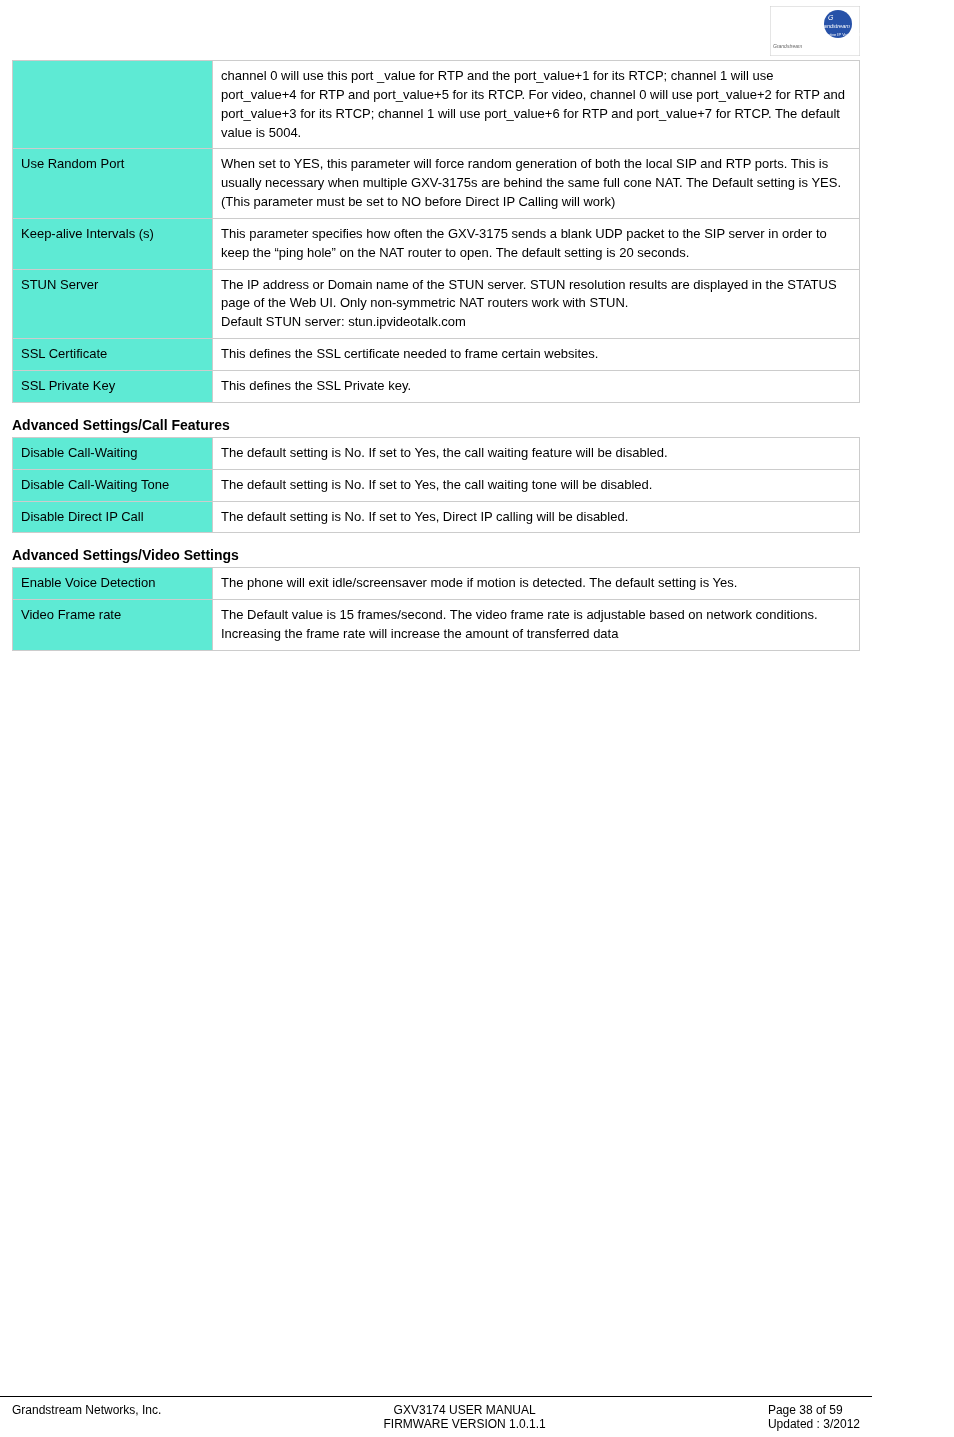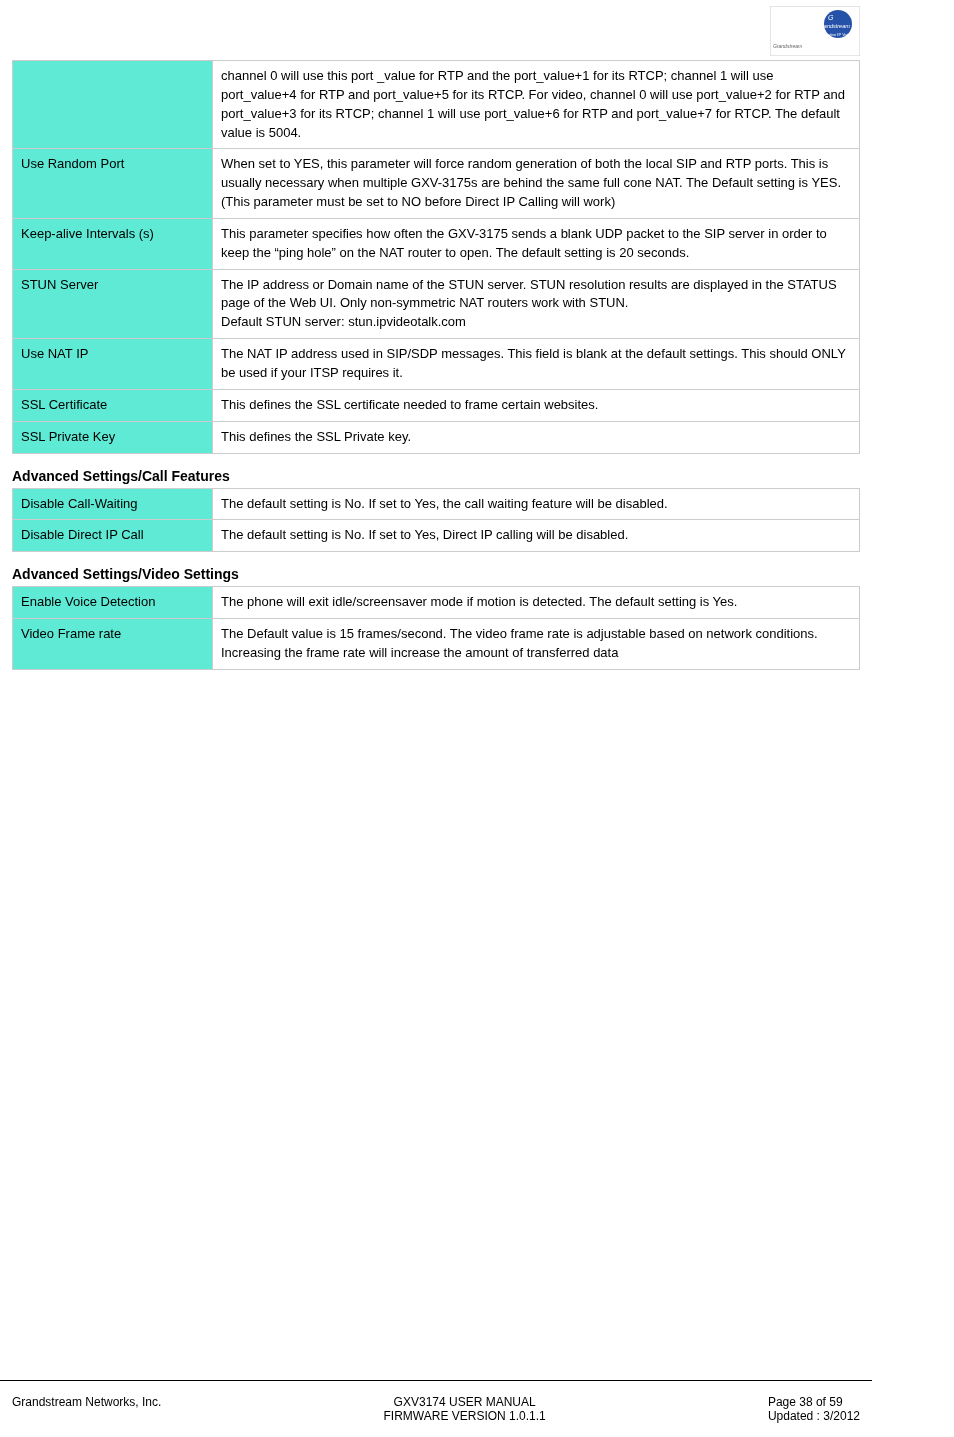--- a/index.html
+++ b/index.html
@@ -50,21 +50,21 @@
     }
     .section-heading {
       font-weight: bold;
       font-size: 14px;
       margin: 14px 0 4px 0;
     }
     .footer {
       border-top: 1px solid #000;
       display: flex;
       justify-content: space-between;
-      padding: 14px 12px;
+      padding: 6px 12px;
       font-size: 12px;
       margin-top: auto;
     }
     .footer-center {
       text-align: center;
     }
   </style>
 </head>
 <body>
 
@@ -96,40 +96,40 @@
           </tr>
           <tr>
             <td>Keep-alive Intervals (s)</td>
             <td>This parameter specifies how often the GXV-3175 sends a blank UDP packet to the SIP server in order to keep the “ping hole” on the NAT router to open. The default setting is 20 seconds.</td>
           </tr>
           <tr>
             <td>STUN Server</td>
             <td>The IP address or Domain name of the STUN server. STUN resolution results are displayed in the STATUS page of the Web UI. Only non-symmetric NAT routers work with STUN.<br>Default STUN server: stun.ipvideotalk.com</td>
           </tr>
           <tr>
-            <td>Use NAT IP</td>
-            <td>The NAT IP address used in SIP/SDP messages. This field is blank at the default settings. This should ONLY be used if your ITSP requires it.</td>
-          </tr>
-          <tr>
             <td>SSL Certificate</td>
             <td>This defines the SSL certificate needed to frame certain websites.</td>
           </tr>
           <tr>
             <td>SSL Private Key</td>
             <td>This defines the SSL Private key.</td>
           </tr>
         </tbody>
     </table>
 
     <div class="section-heading">Advanced Settings/Call Features</div>
     <table class="main-table">
       <tbody id="call-tbody">
           <tr>
             <td>Disable Call-Waiting</td>
             <td>The default setting is No. If set to Yes, the call waiting feature will be disabled.</td>
+          </tr>
+          <tr>
+            <td>Disable Call-Waiting Tone</td>
+            <td>The default setting is No. If set to Yes, the call waiting tone will be disabled.</td>
           </tr>
           <tr>
             <td>Disable Direct IP Call</td>
             <td>The default setting is No. If set to Yes, Direct IP calling will be disabled.</td>
           </tr>
         </tbody>
     </table>
 
     <div class="section-heading">Advanced Settings/Video Settings</div>
     <table class="main-table">

